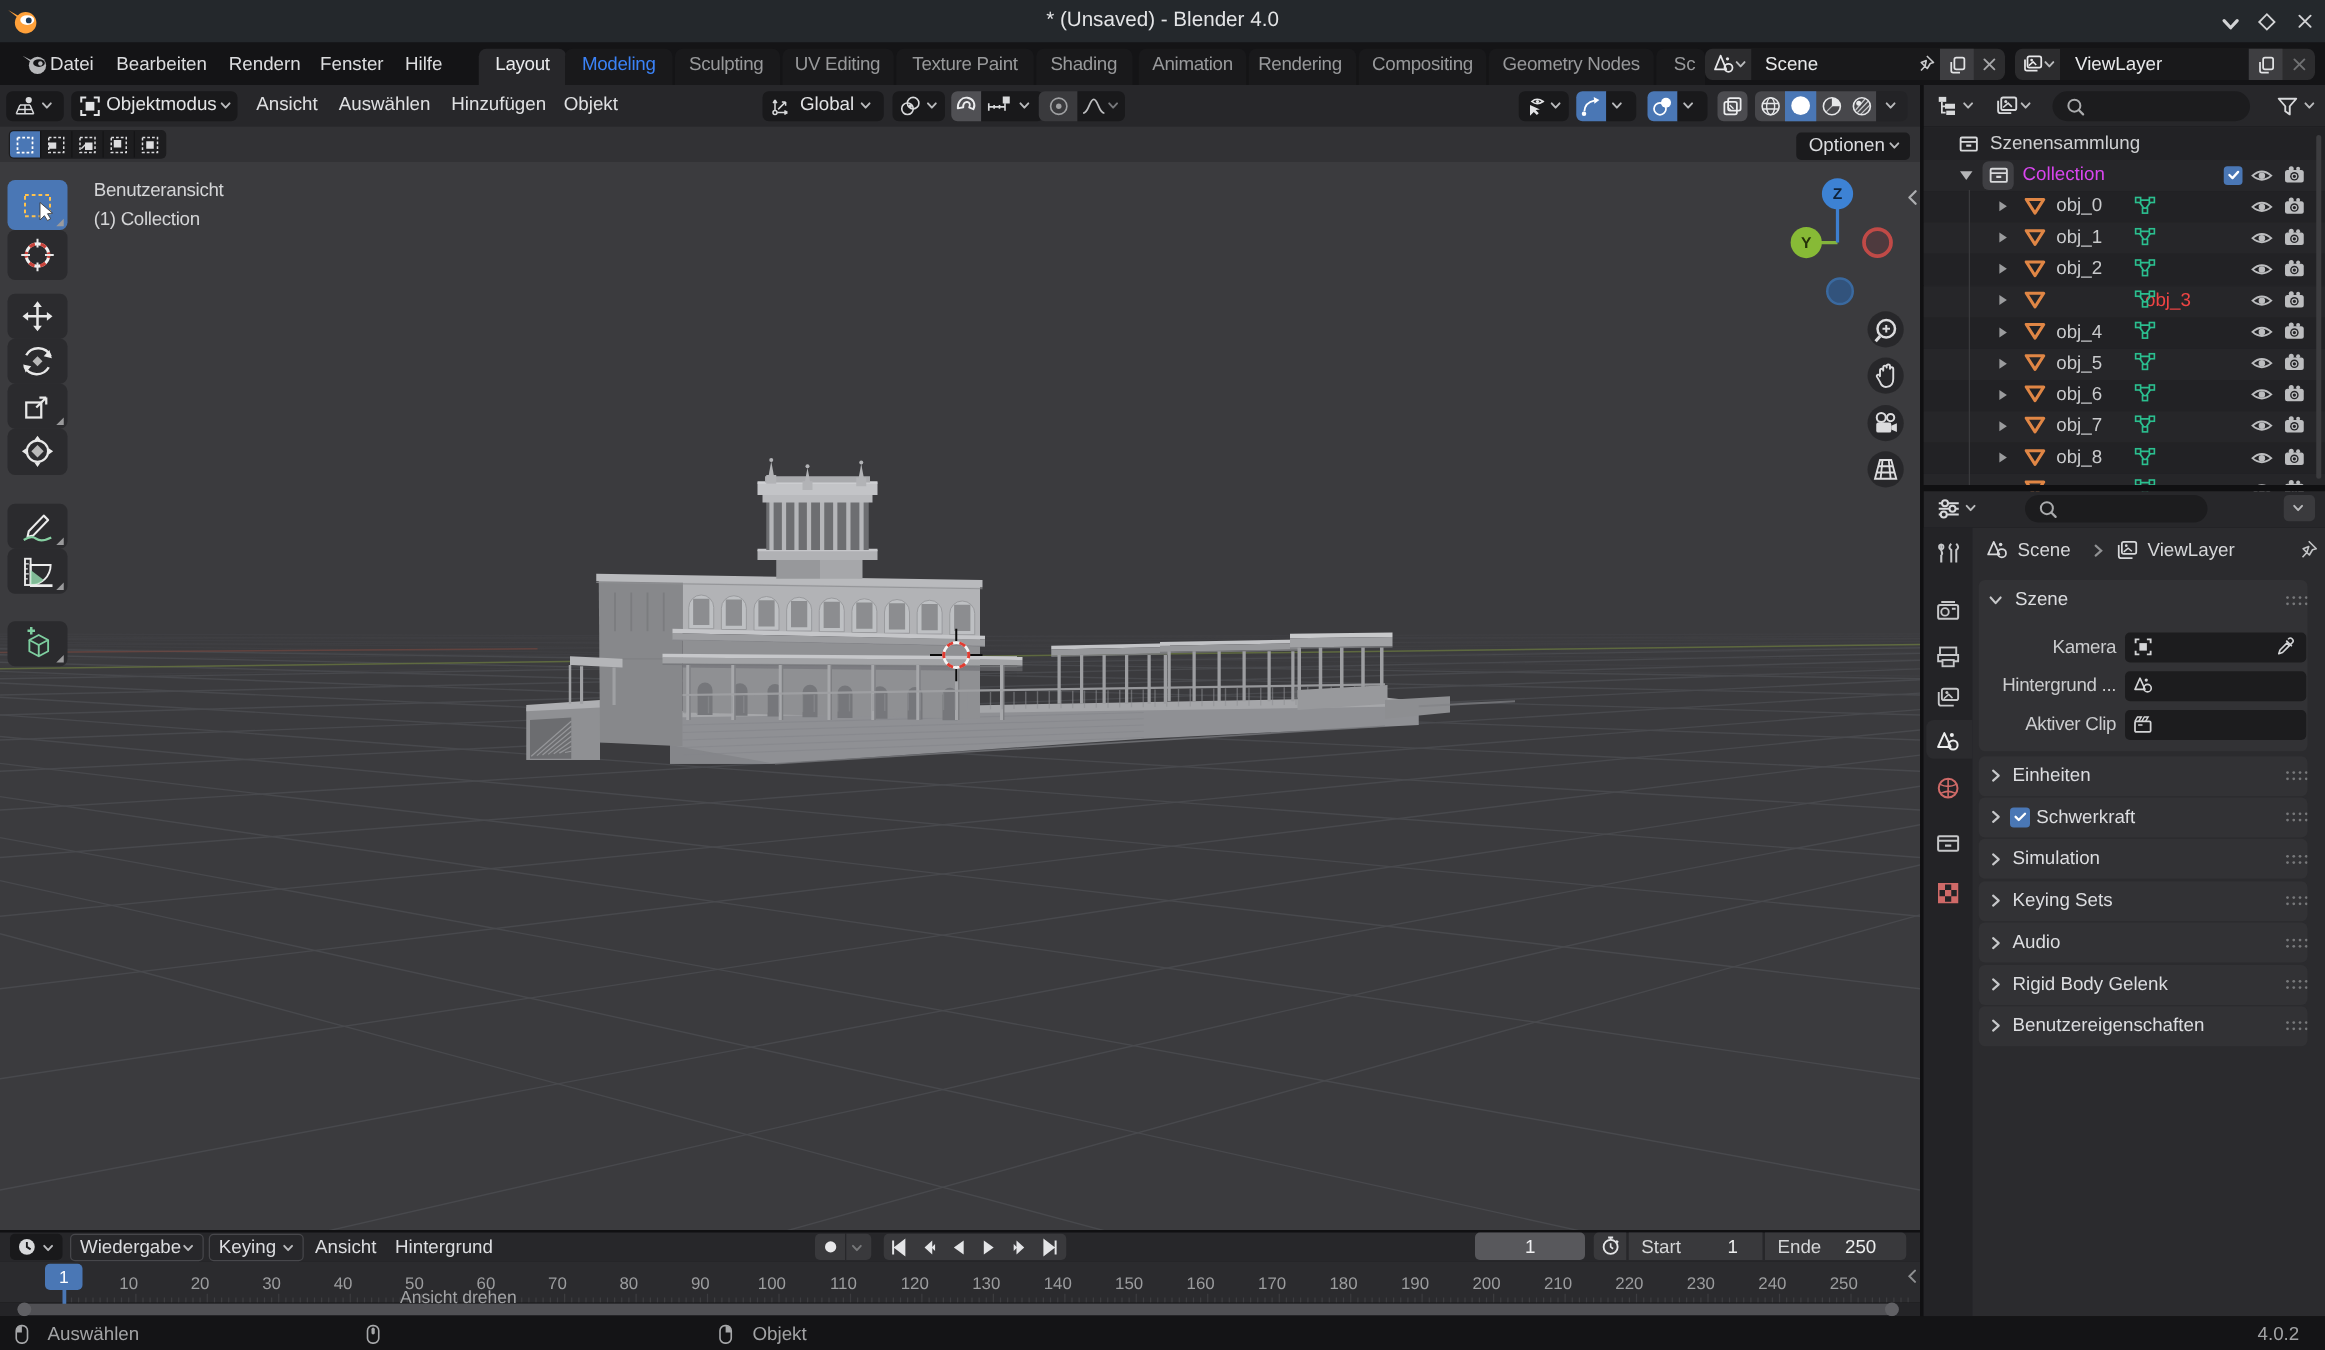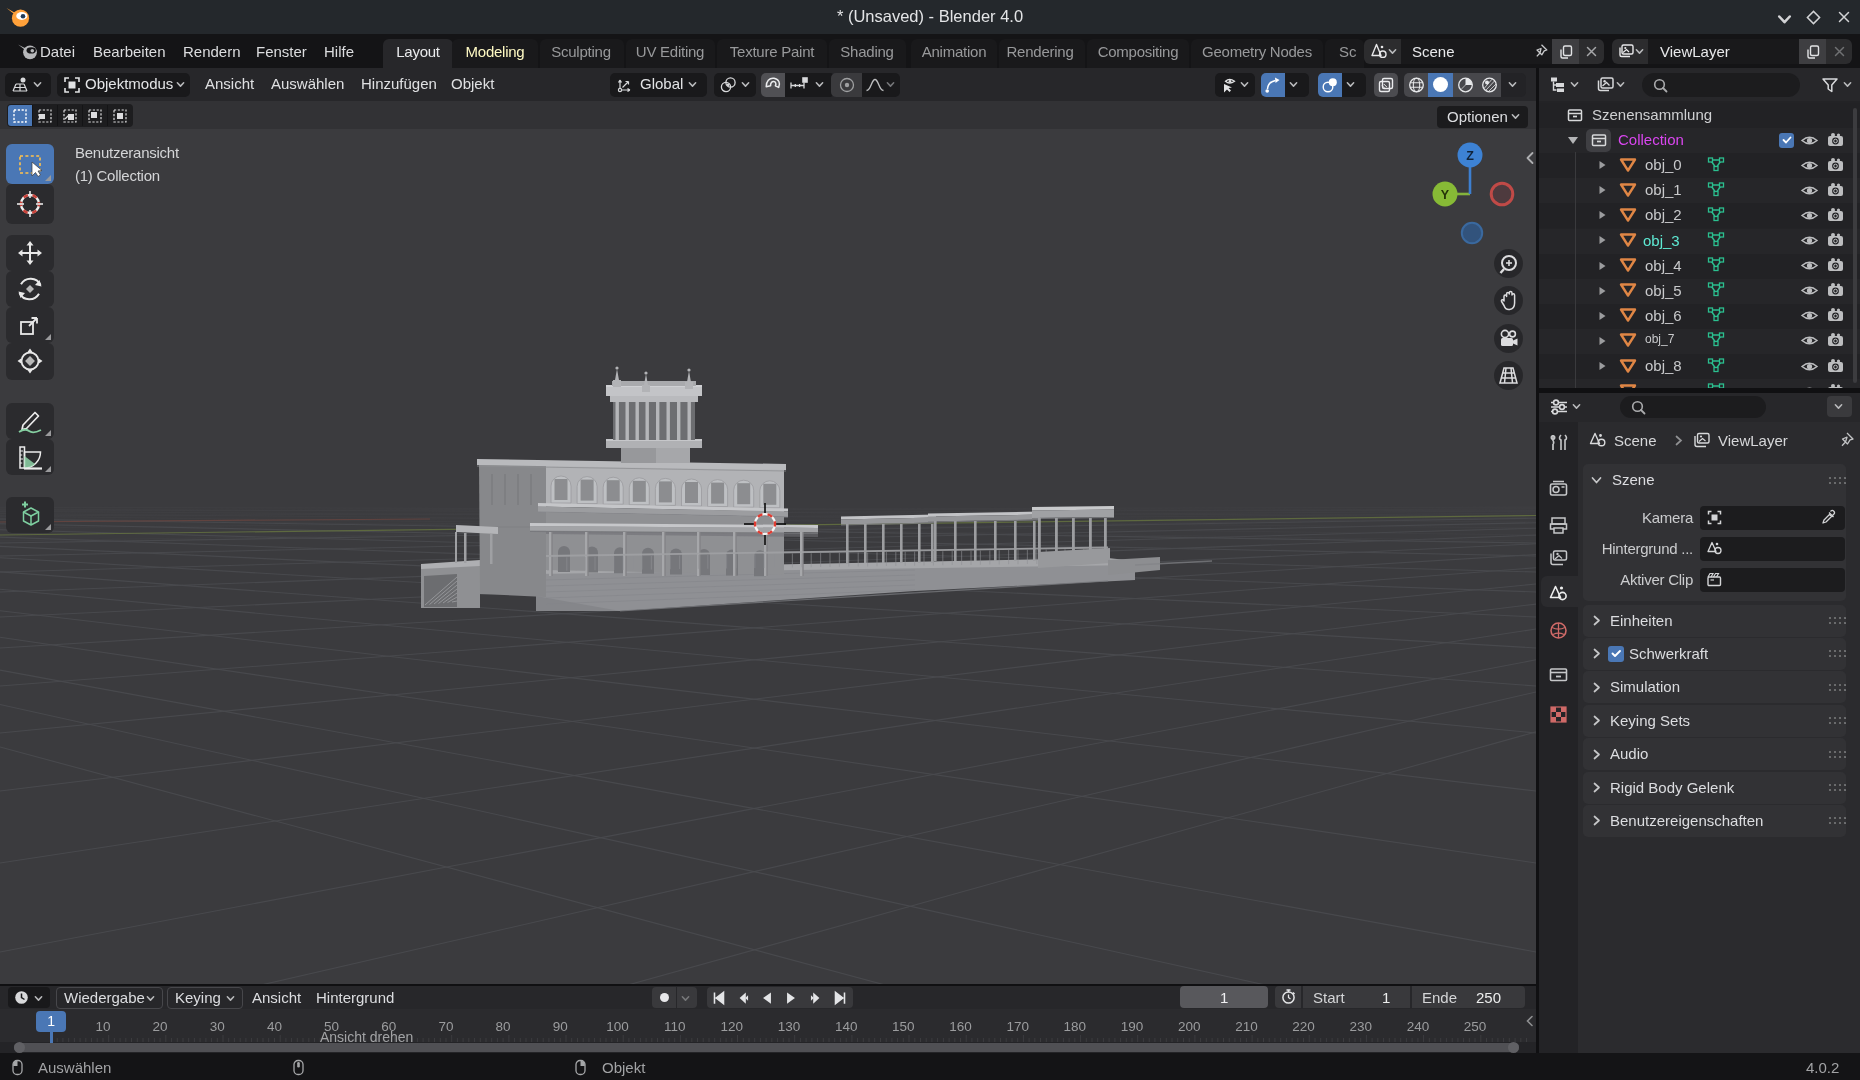--- a/index.html
+++ b/index.html
@@ -35,21 +35,21 @@
 <circle cx="16.3" cy="10.7" r="1.8" fill="#b7b8ba"></circle>
 </svg>
 <div class="txt" style="left:40px;top:43px;color:#dcdddf;font-size:15px;font-weight:normal;letter-spacing:0">Datei</div>
 <div class="txt" style="left:93px;top:43px;color:#dcdddf;font-size:15px;font-weight:normal;letter-spacing:0">Bearbeiten</div>
 <div class="txt" style="left:183px;top:43px;color:#dcdddf;font-size:15px;font-weight:normal;letter-spacing:0">Rendern</div>
 <div class="txt" style="left:256px;top:43px;color:#dcdddf;font-size:15px;font-weight:normal;letter-spacing:0">Fenster</div>
 <div class="txt" style="left:324px;top:43px;color:#dcdddf;font-size:15px;font-weight:normal;letter-spacing:0">Hilfe</div>
 <div class="abs" style="left:383px;top:39px;width:70px;height:29px;background:#27272a;border-radius:6px 6px 0 0"></div>
 <div class="txt" style="left:418px;top:43px;transform:translateX(-50%);color:#e9eaec;font-size:15px">Layout</div>
 <div class="abs" style="left:452px;top:39px;width:86px;height:29px;background:#19191b;border-radius:6px 6px 0 0"></div>
-<div class="txt" style="left:495px;top:43px;transform:translateX(-50%);color:#fef9c3;font-size:15px">Modeling</div>
+<div class="txt" style="left:495px;top:43px;transform:translateX(-50%);color:#3b82f6;font-size:15px">Modeling</div>
 <div class="abs" style="left:540px;top:39px;width:84px;height:29px;background:#19191b;border-radius:6px 6px 0 0"></div>
 <div class="txt" style="left:581px;top:43px;transform:translateX(-50%);color:#98999b;font-size:15px">Sculpting</div>
 <div class="abs" style="left:626px;top:39px;width:89px;height:29px;background:#19191b;border-radius:6px 6px 0 0"></div>
 <div class="txt" style="left:670px;top:43px;transform:translateX(-50%);color:#98999b;font-size:15px">UV Editing</div>
 <div class="abs" style="left:717px;top:39px;width:110px;height:29px;background:#19191b;border-radius:6px 6px 0 0"></div>
 <div class="txt" style="left:772px;top:43px;transform:translateX(-50%);color:#98999b;font-size:15px">Texture Paint</div>
 <div class="abs" style="left:829px;top:39px;width:77px;height:29px;background:#19191b;border-radius:6px 6px 0 0"></div>
 <div class="txt" style="left:867px;top:43px;transform:translateX(-50%);color:#98999b;font-size:15px">Shading</div>
 <div class="abs" style="left:911px;top:39px;width:86px;height:29px;background:#19191b;border-radius:6px 6px 0 0"></div>
 <div class="txt" style="left:954px;top:43px;transform:translateX(-50%);color:#98999b;font-size:15px">Animation</div>
@@ -1129,21 +1129,21 @@
       <circle cx="12.5" cy="4" r="1.6" fill="#bcbdbf"></circle>
       <circle cx="9.5" cy="10" r="3.4" fill="#232326"></circle>
       <circle cx="9.5" cy="10" r="1.8" fill="none" stroke="#bcbdbf" stroke-width="1"></circle>
     </svg>
 <svg class="abs" style="left:1596px;top:234px" width="12" height="12" viewBox="0 0 12 12">
       <path d="M3.5 2 L9.5 6 L3.5 10 Z" fill="#9b9c9e"></path>
     </svg>
 <svg class="abs" style="left:1619px;top:231px" width="18" height="18" viewBox="0 0 18 18">
       <path d="M2 3.5 H16 L9 14.5 Z" fill="none" stroke="#e08645" stroke-width="2.4" stroke-linejoin="round"></path>
     </svg>
-<div class="txt" style="left:1643px;top:231.5px;color:#5eead4;font-size:15px;font-weight:normal;letter-spacing:0">obj_3</div>
+<div class="txt" style="left:1716px;top:231.5px;color:#ef4444;font-size:15px;font-weight:normal;letter-spacing:0">obj_3</div>
 <svg class="abs" style="left:1707px;top:231px" width="18" height="18" viewBox="0 0 18 18">
       <path d="M3.5 4 H14.5 L9 12 Z" fill="none" stroke="#2bbf8f" stroke-width="1.4" stroke-linejoin="round"></path>
       <rect x="1.5" y="2" width="4" height="4" fill="#232326" stroke="#2bbf8f" stroke-width="1.3"></rect>
       <rect x="12.5" y="2" width="4" height="4" fill="#232326" stroke="#2bbf8f" stroke-width="1.3"></rect>
       <rect x="7" y="10.5" width="4" height="4" fill="#232326" stroke="#2bbf8f" stroke-width="1.3"></rect>
     </svg>
 <svg class="abs" style="left:1800px;top:231px" width="19" height="19" viewBox="0 0 19 19">
       <path d="M2 9.5 Q9.5 3 17 9.5 Q9.5 16 2 9.5 Z" fill="none" stroke="#bcbdbf" stroke-width="1.5"></path>
       <circle cx="9.5" cy="9.5" r="2.6" fill="#bcbdbf"></circle>
     </svg>
@@ -1225,21 +1225,21 @@
       <circle cx="12.5" cy="4" r="1.6" fill="#bcbdbf"></circle>
       <circle cx="9.5" cy="10" r="3.4" fill="#232326"></circle>
       <circle cx="9.5" cy="10" r="1.8" fill="none" stroke="#bcbdbf" stroke-width="1"></circle>
     </svg>
 <svg class="abs" style="left:1596px;top:335px" width="12" height="12" viewBox="0 0 12 12">
       <path d="M3.5 2 L9.5 6 L3.5 10 Z" fill="#9b9c9e"></path>
     </svg>
 <svg class="abs" style="left:1619px;top:331px" width="18" height="18" viewBox="0 0 18 18">
       <path d="M2 3.5 H16 L9 14.5 Z" fill="none" stroke="#e08645" stroke-width="2.4" stroke-linejoin="round"></path>
     </svg>
-<div class="txt" style="left:1645px;top:331.9px;color:#c9cacc;font-size:12px;font-weight:normal;letter-spacing:0">obj_7</div>
+<div class="txt" style="left:1645px;top:331.9px;color:#c9cacc;font-size:15px;font-weight:normal;letter-spacing:0">obj_7</div>
 <svg class="abs" style="left:1707px;top:331px" width="18" height="18" viewBox="0 0 18 18">
       <path d="M3.5 4 H14.5 L9 12 Z" fill="none" stroke="#2bbf8f" stroke-width="1.4" stroke-linejoin="round"></path>
       <rect x="1.5" y="2" width="4" height="4" fill="#232326" stroke="#2bbf8f" stroke-width="1.3"></rect>
       <rect x="12.5" y="2" width="4" height="4" fill="#232326" stroke="#2bbf8f" stroke-width="1.3"></rect>
       <rect x="7" y="10.5" width="4" height="4" fill="#232326" stroke="#2bbf8f" stroke-width="1.3"></rect>
     </svg>
 <svg class="abs" style="left:1800px;top:331px" width="19" height="19" viewBox="0 0 19 19">
       <path d="M2 9.5 Q9.5 3 17 9.5 Q9.5 16 2 9.5 Z" fill="none" stroke="#bcbdbf" stroke-width="1.5"></path>
       <circle cx="9.5" cy="9.5" r="2.6" fill="#bcbdbf"></circle>
     </svg>

